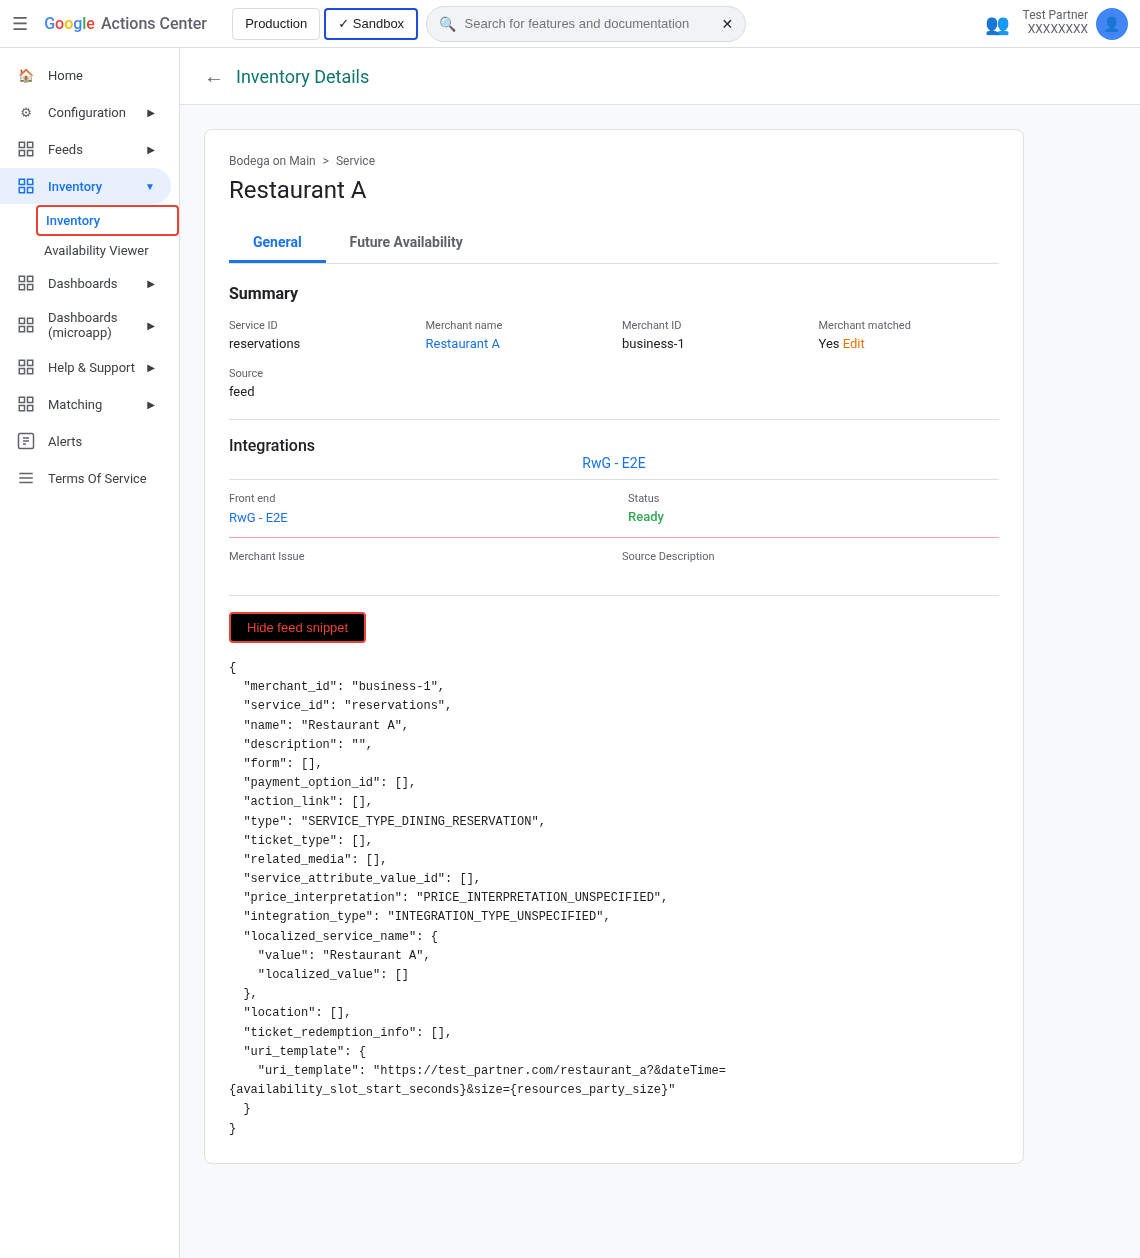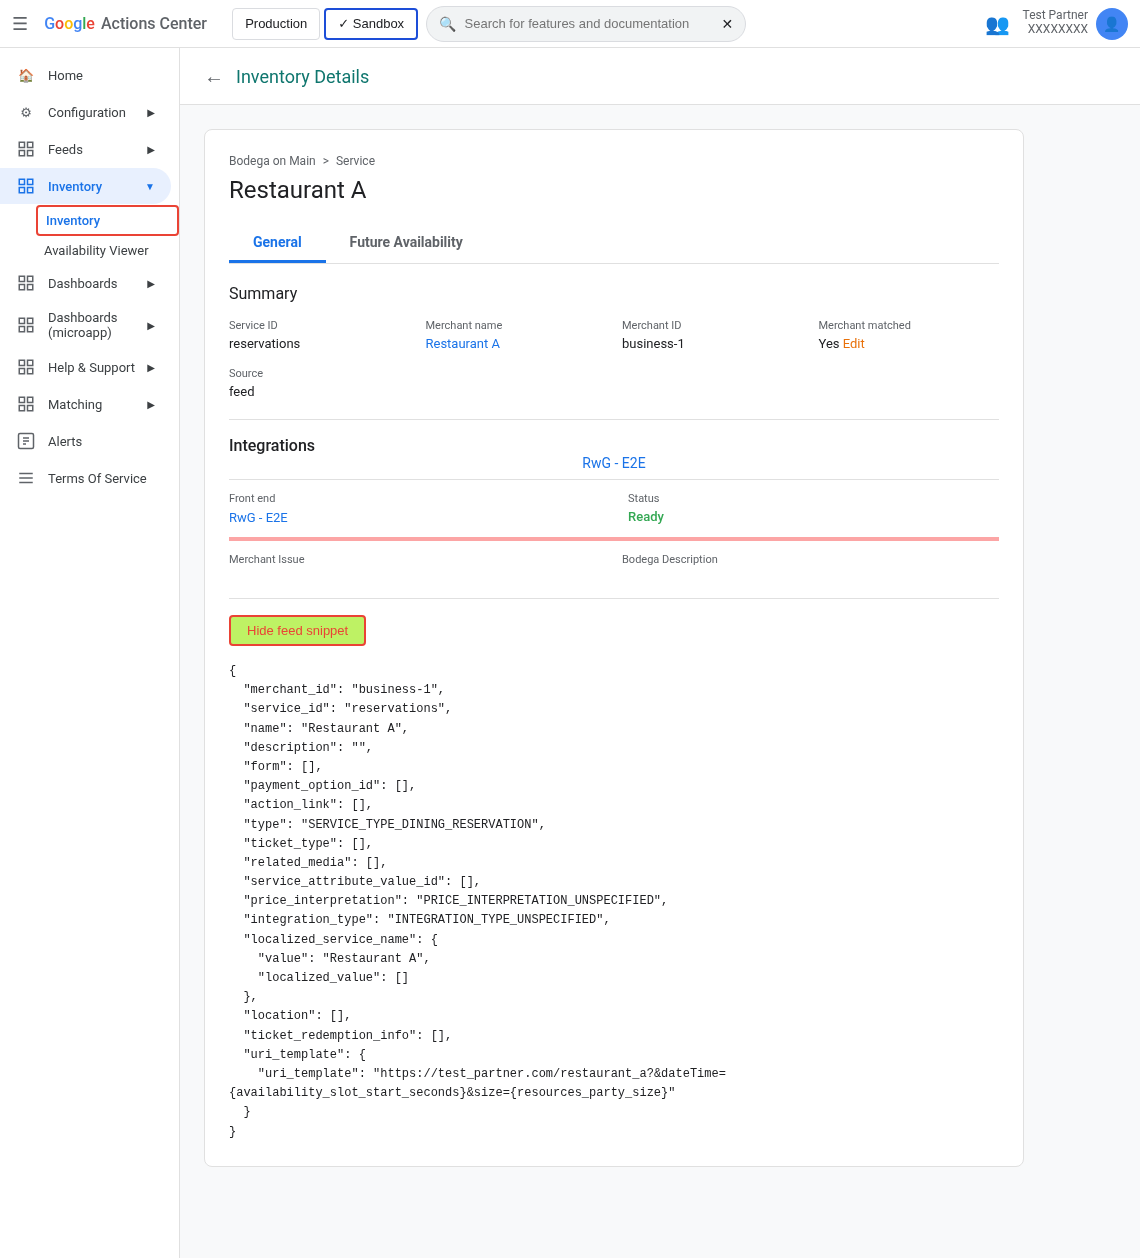--- a/index.html
+++ b/index.html
@@ -87,48 +87,48 @@
 
     
     .tabs { display: flex; border-bottom: 1px solid #e0e0e0; margin-bottom: 20px; }
     .tab {
       padding: 10px 24px; font-size: 14px; cursor: pointer; color: #5f6368;
       border-bottom: 3px solid transparent; font-weight: 700;
     }
     .tab.active { color: #1a73e8; border-bottom: 3px solid #1a73e8; }
 
     
-    .section-title { font-size: 16px; font-weight: 400; margin-bottom: 16px; color: #202124; }
+    .section-title { font-size: 16px; font-weight: 700; margin-bottom: 16px; color: #202124; }
     .summary-grid { display: grid; grid-template-columns: repeat(4, 1fr); gap: 16px; margin-bottom: 16px; }
     .summary-field label { font-size: 11px; color: #5f6368; display: block; margin-bottom: 4px; }
     .summary-field .value { font-size: 13px; color: #202124; }
     .summary-field .value a { color: #1a73e8; text-decoration: none; }
     .edit-link { color: #e8710a; font-size: 13px; cursor: pointer; }
 
     .source-field { margin-bottom: 20px; }
     .source-field label { font-size: 11px; color: #5f6368; display: block; margin-bottom: 4px; }
     .source-field .value { font-size: 13px; color: #202124; }
 
     .section-divider { height: 1px; background: #e0e0e0; margin: 16px 0; }
 
     
     .integrations-header { font-size: 16px; font-weight: 500; color: #202124; }
     .integration-link { color: #1a73e8; font-size: 14px; text-align: center; display: block; margin-bottom: 8px; cursor: pointer; }
     .integration-row { display: grid; grid-template-columns: 1fr 1fr; gap: 28px; padding: 12px 0; }
     .integration-field label { font-size: 11px; color: #5f6368; display: block; margin-bottom: 4px; }
     .integration-field .value a { color: #1a73e8; text-decoration: none; font-size: 13px; }
     .integration-field .status-ready { color: #34a853; font-size: 13px; font-weight: 500; }
 
-    .merchant-issue-row { display: grid; grid-template-columns: 1fr 1fr; gap: 16px; padding: 12px 0; border-top: 4px solid #fca5a5; }
+    .merchant-issue-row { display: grid; grid-template-columns: 1fr 1fr; gap: 16px; padding: 12px 0; border-top: 1px solid #fca5a5; }
     .merchant-issue-field label { font-size: 11px; color: #5f6368; display: block; margin-bottom: 4px; }
 
     
     .hide-feed-btn {
       border: 2px solid #ea4335; border-radius: 4px; padding: 6px 16px;
-      background: #bef264; color: #ea4335; font-size: 13px; cursor: pointer;
+      background: #000000; color: #ea4335; font-size: 13px; cursor: pointer;
       font-weight: 500; margin-bottom: 16px; display: inline-block;
     }
 
     
     .json-code {
       font-family: 'Courier New', Courier, monospace; font-size: 12px;
       color: #202124; line-height: 1.6; white-space: pre-wrap;
       background: #fff;
     }
 
@@ -364,21 +364,21 @@
           <label>Status</label>
           <div class="status-ready">Ready</div>
         </div>
       </div>
 
       <div class="merchant-issue-row">
         <div class="merchant-issue-field">
           <label>Merchant Issue</label>
         </div>
         <div class="merchant-issue-field">
-          <label>Bodega Description</label>
+          <label>Source Description</label>
         </div>
       </div>
 
       <div class="section-divider"></div>
 
       
       <button class="hide-feed-btn">Hide feed snippet</button>
 
       
       <pre class="json-code">{

